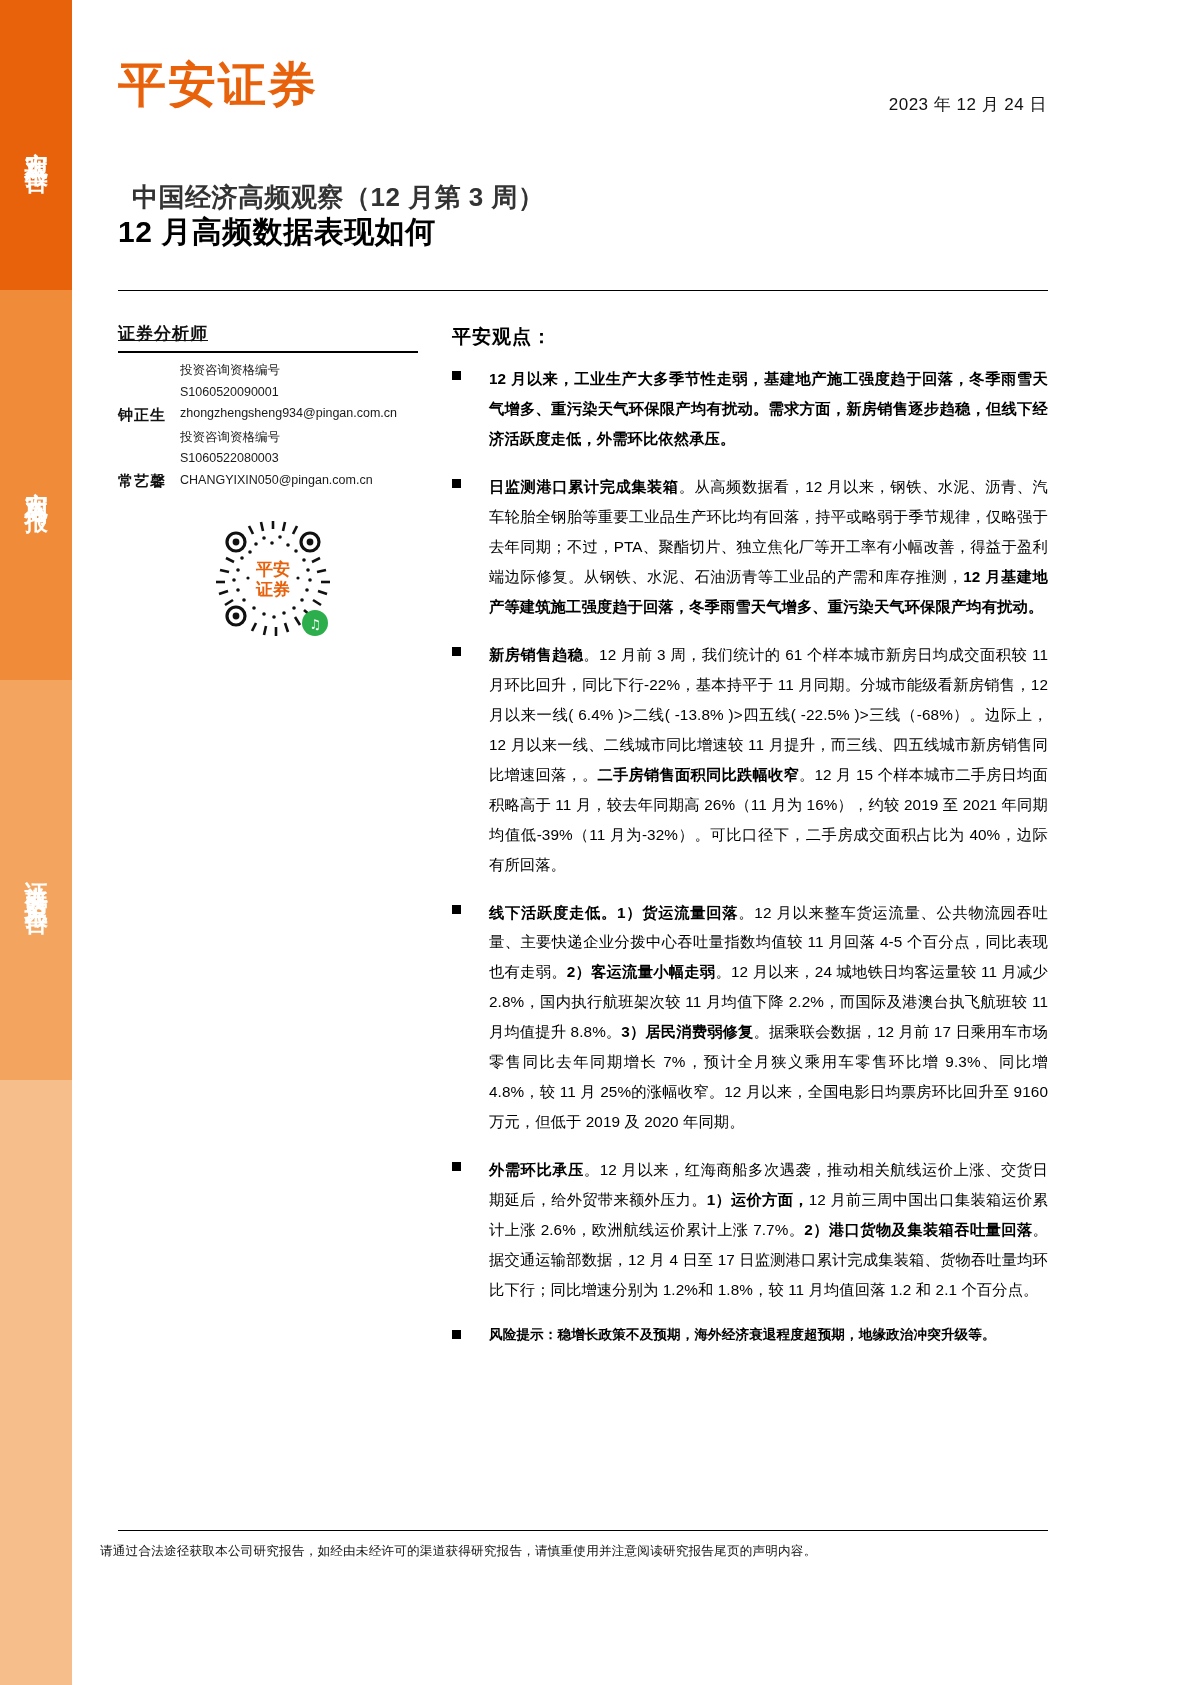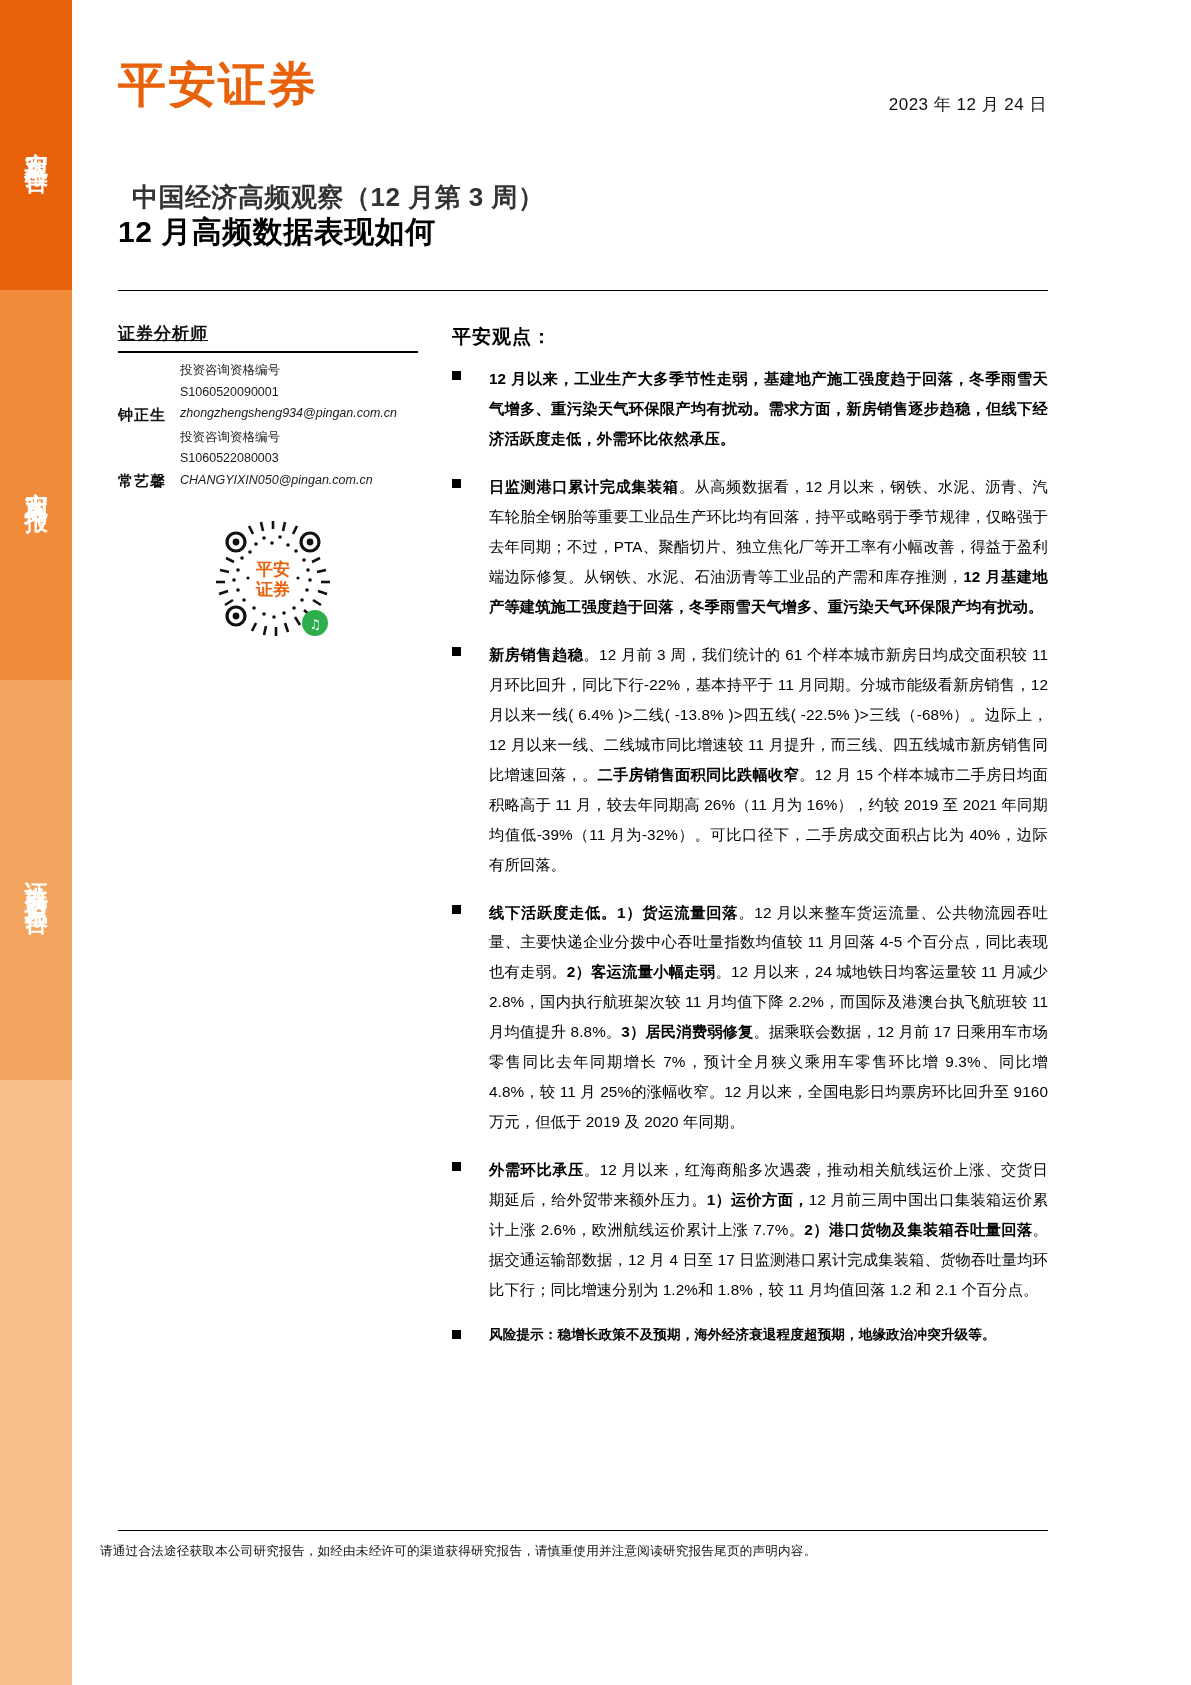--- a/index.html
+++ b/index.html
@@ -136,21 +136,21 @@
     min-width: 62px;
     letter-spacing: 1px;
     padding-top: 1px;
   }
   .analyst-details {
     font-size: 12.5px;
     color: #1a1a1a;
     line-height: 1.72;
   }
   .analyst-details div { white-space: nowrap; }
-  .analyst-email { letter-spacing: 0px; font-style: italic; }
+  .analyst-email { letter-spacing: 0px; }
 
   
   .qr-wrap {
     position: absolute;
     left: 212px;
     top: 518px;
     width: 122px;
     height: 122px;
   }
   .qr-wrap svg { display: block; }

